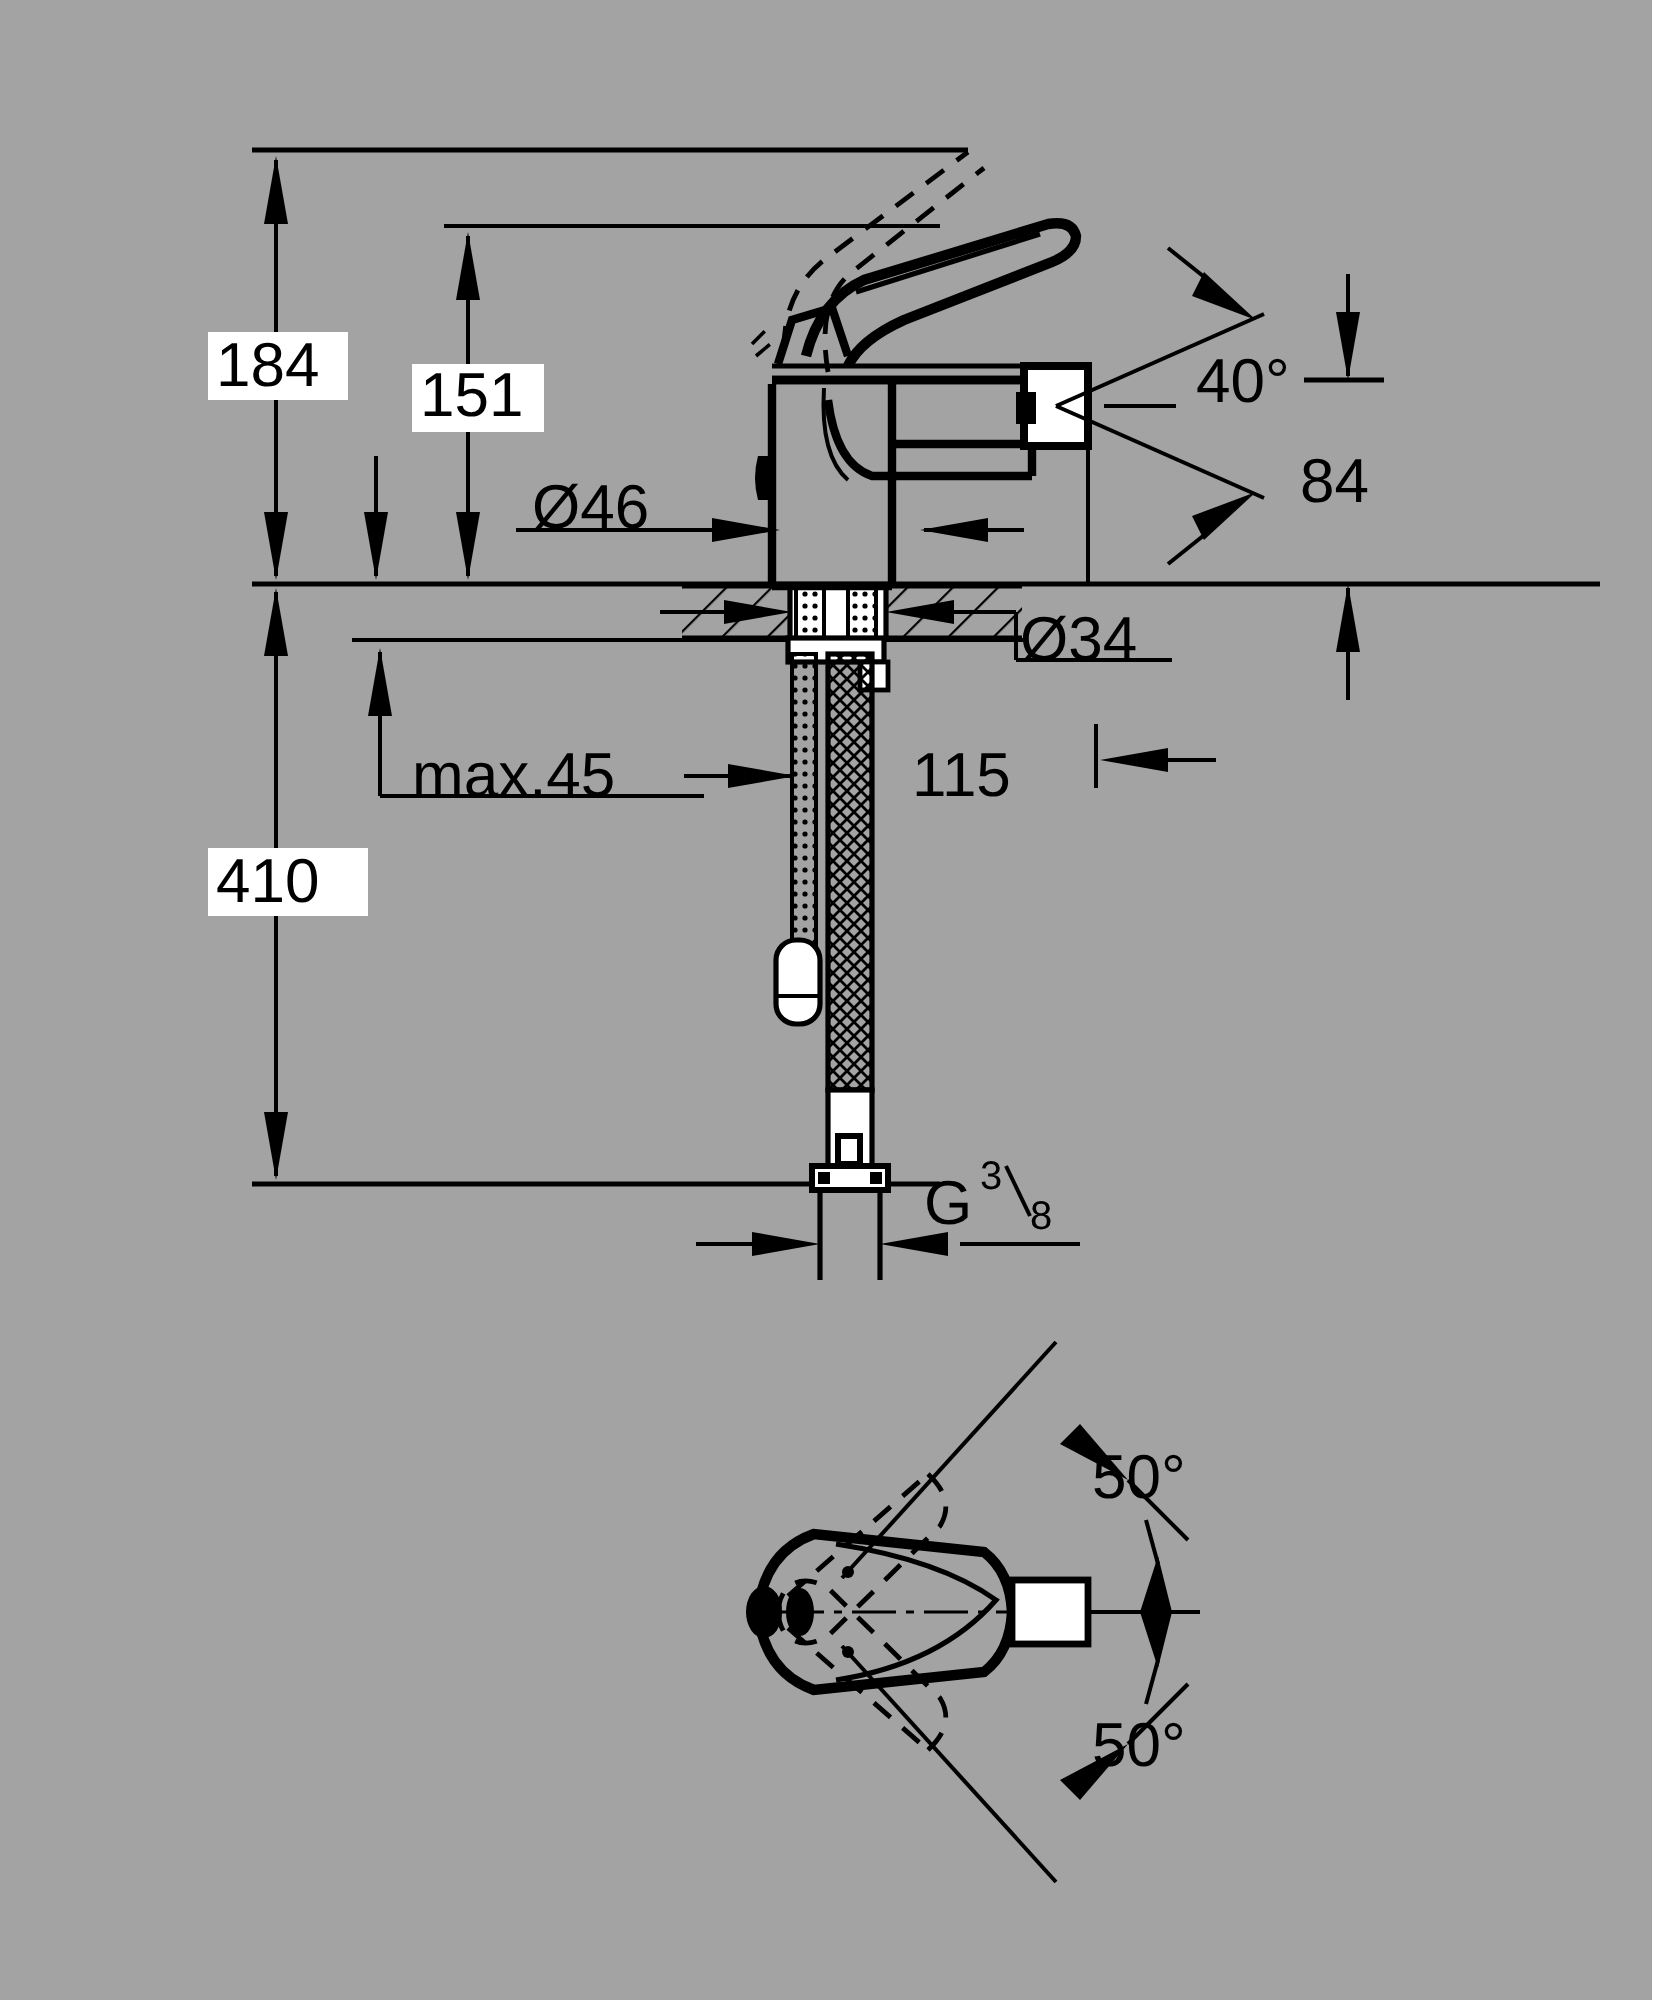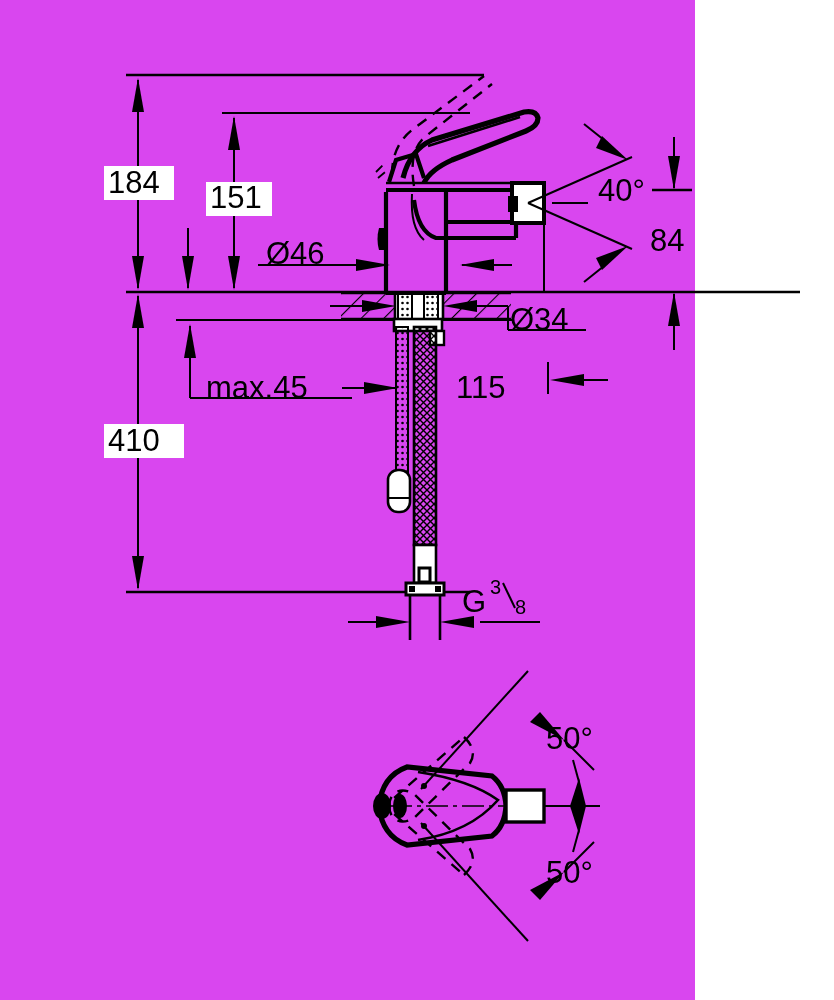--- a/index.html
+++ b/index.html
@@ -10,23 +10,23 @@
   }
   body {
     width: 834px;
     height: 1000px;
     overflow: hidden;
     font-family: "Liberation Sans", sans-serif;
     color: #000000;
   }
   #drawing-root {
     position: relative;
-    width: 695px;
+    width: 826px;
     height: 1000px;
-    background: #d946ef;
+    background: #a3a3a3;
   }
   svg.tech-drawing {
     display: block;
     width: 834px;
     height: 1000px;
   }
   .dim-text {
     font-family: "Liberation Sans", sans-serif;
     font-size: 31px;
     fill: #000000;

